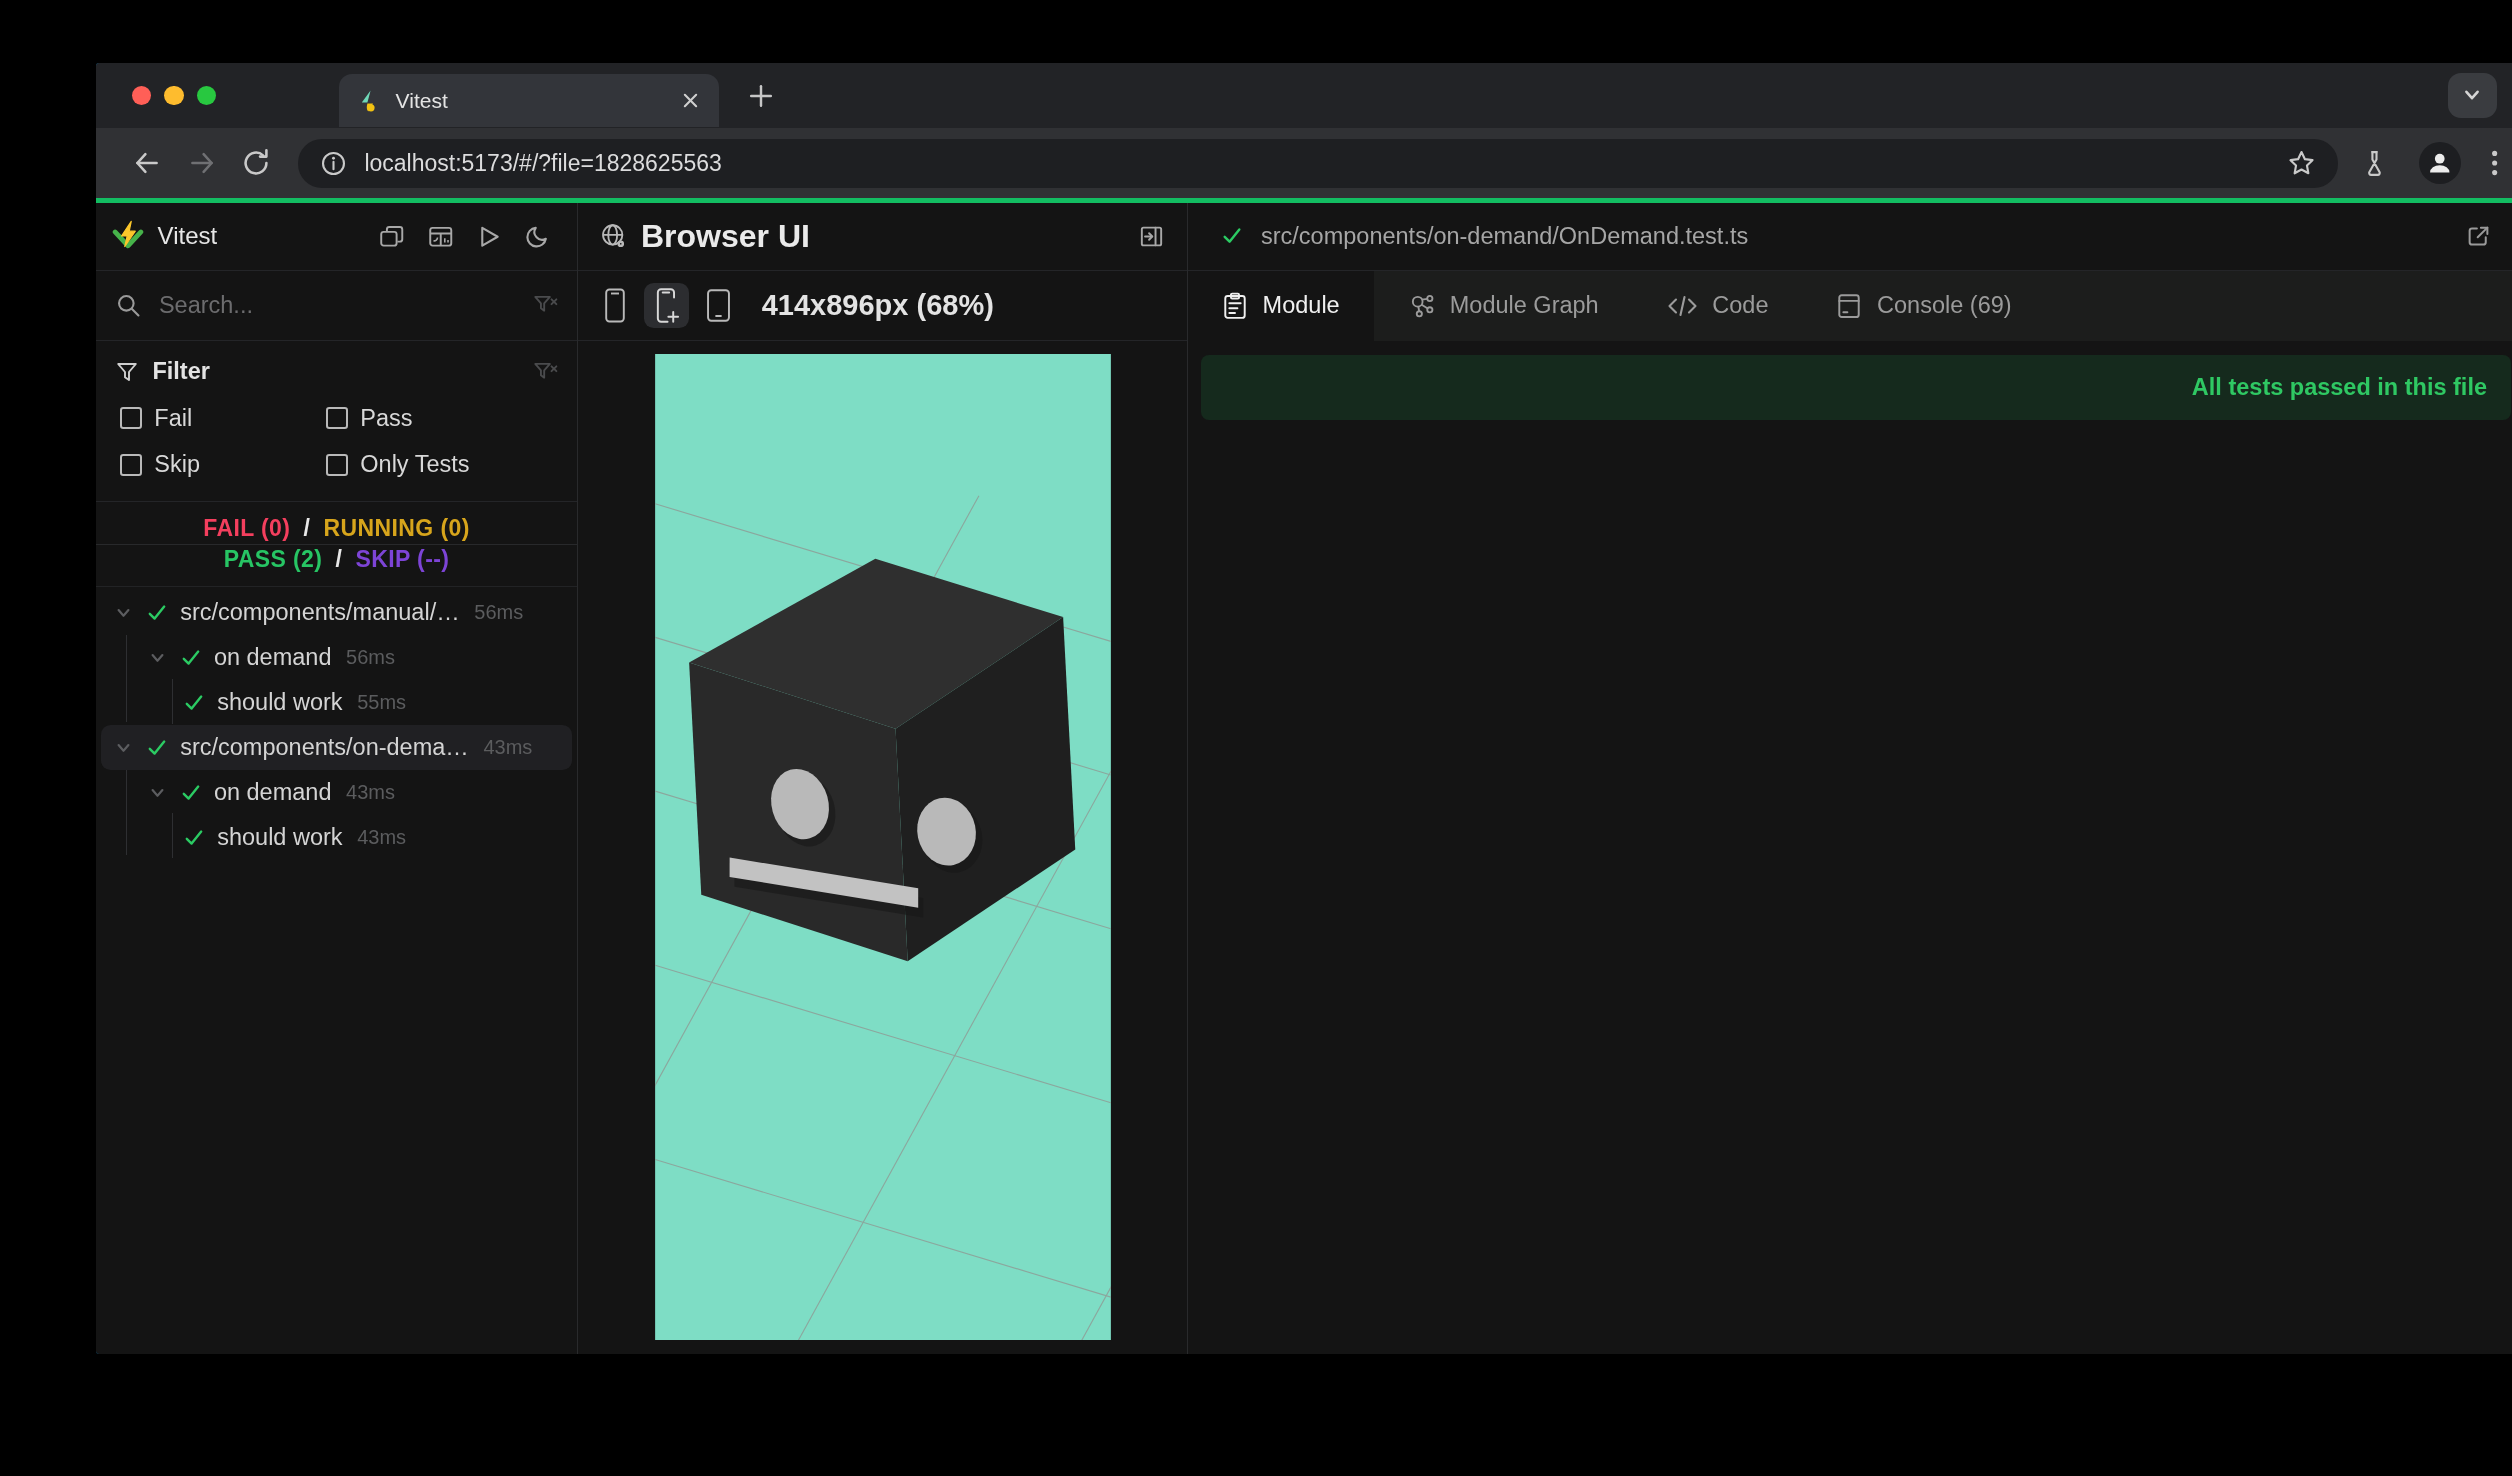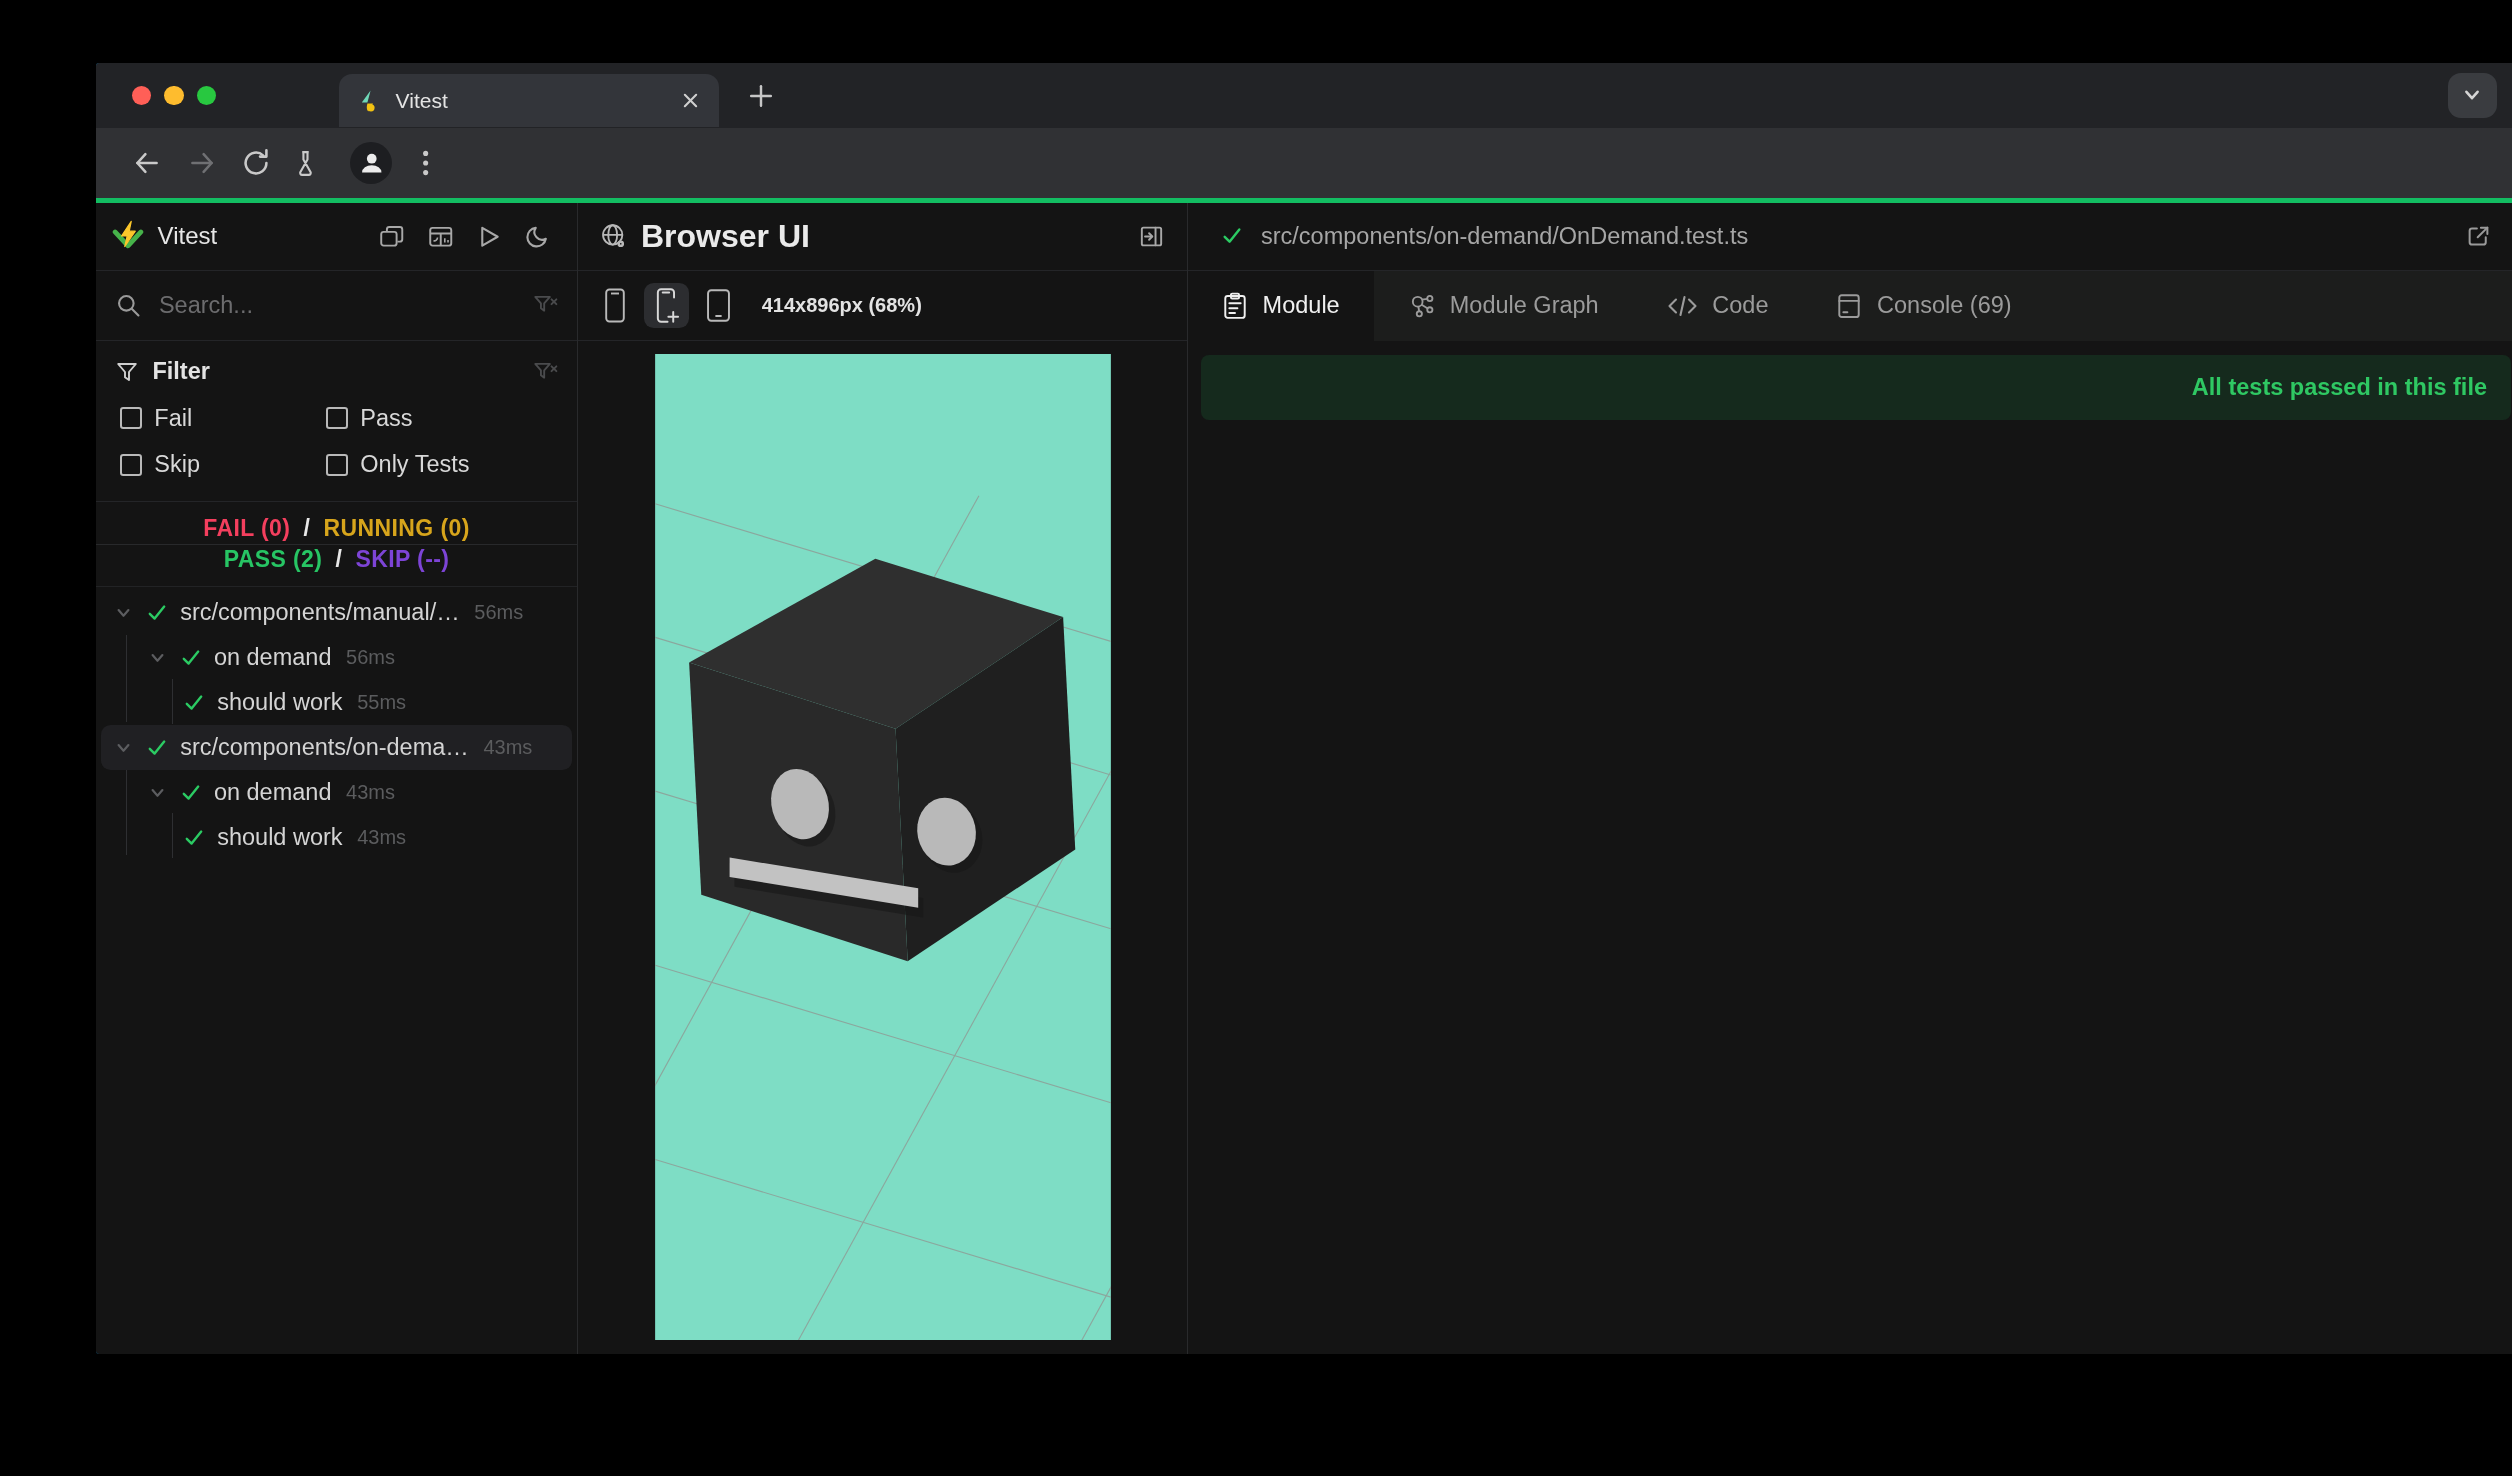--- a/index.html
+++ b/index.html
@@ -79,21 +79,21 @@
   .lvl0 { padding-left:11.3px; } .lvl1 { padding-left:45px; } .lvl2 { padding-left:81px; }
   .guide { position:absolute; width:0.8px; background:#2e2f32; }
 
   
   .bp-head { padding:0 21px; color:#b8b8b8; }
   .bp-title { font-size:32px; font-weight:bold; color:#eaeaea; margin-left:13px; }
   .bp-head .ibtn { margin-left:auto; color:#a8a8a8; display:flex; }
   .bp-toolbar { padding:0 14.6px; gap:6.5px; color:#b9b9b9; }
   .devbtn { width:45px; height:45px; border-radius:9.7px; display:grid; place-items:center; }
   .devbtn.sel { background:#2c2d30; color:#d8d8d8; }
-  .size-label { font-weight:bold; font-size:20px; color:#e3e3e3; margin-left:14.6px; }
+  .size-label { font-weight:bold; font-size:29px; color:#e3e3e3; margin-left:14.6px; }
   .bp-content { flex:1; display:grid; place-items:center; }
   .viewport { width:456px; height:986px; }
 
   
   .rp-head { padding:0 31px; }
   .rp-path { font-size:23.5px; color:#a6a6a6; margin-left:16px; }
   .rp-head .ibtn { margin-left:auto; color:#9a9a9a; display:flex; }
   .rp-tabs { height:70px; background:#1c1d1c; display:flex; flex:none; }
   .rtab { display:flex; align-items:center; gap:14.6px; padding:0 34px; font-size:23.5px; color:#9b9b9b; }
   .rtab.active { background:#141414; color:#f0f0f0; }
@@ -156,20 +156,35 @@
           <line x1="32" y1="20" x2="8" y2="20"></line>
             <polyline points="22,9 32,20 22,31"></polyline>
         </svg>
       </span>
       <span class="nav-ic">
         <svg width="32" height="32" viewBox="0 0 40 40" fill="none" stroke="currentColor" stroke-width="3.2" stroke-linecap="round" stroke-linejoin="round">
           <path d="M33 20 a13 13 0 1 1 -4.2-9.6"></path>
             <polyline points="33,4 33,12 25,12"></polyline>
         </svg>
       </span>
+      <div class="omnibox">
+        <span>
+          <svg width="29" height="29" viewBox="0 0 36 36" fill="none" stroke="#c9c9c9" stroke-width="2.6">
+            <circle cx="18" cy="18" r="13"></circle>
+            <line x1="18" y1="16" x2="18" y2="25" stroke-linecap="round"></line>
+            <circle cx="18" cy="11.5" r="1.8" fill="#c9c9c9" stroke="none"></circle>
+          </svg>
+        </span>
+        <span class="url">localhost:5173/#/?file=1828625563</span>
+        <span>
+          <svg width="31" height="31" viewBox="0 0 38 38" fill="none" stroke="#c9c9c9" stroke-width="2.6" stroke-linejoin="round">
+            <path d="M19 5 l4.2 8.7 9.3 1.2 -6.8 6.6 1.7 9.5 -8.4-4.6 -8.4 4.6 1.7-9.5 -6.8-6.6 9.3-1.2 Z"></path>
+          </svg>
+        </span>
+      </div>
       <div class="chrome-right">
         <span>
           <svg width="31" height="31" viewBox="0 0 38 38" fill="none" stroke="currentColor" stroke-width="2.6" stroke-linejoin="round">
             <path d="M15 5 h8 M16.5 5 v9 l8.5 15 a2.5 2.5 0 0 1 -2.2 4 h-7.6 a2.5 2.5 0 0 1 -2.2-4 l8.5-15 v-9" transform="translate(-2.5,0)"></path>
           </svg>
         </span>
         <span class="avatar-circle">
           <svg width="27.5" height="27.5" viewBox="0 0 34 34" fill="#ececec">
             <circle cx="17" cy="12" r="6"></circle>
             <path d="M5 29 a12 9 0 0 1 24 0 Z"></path>

